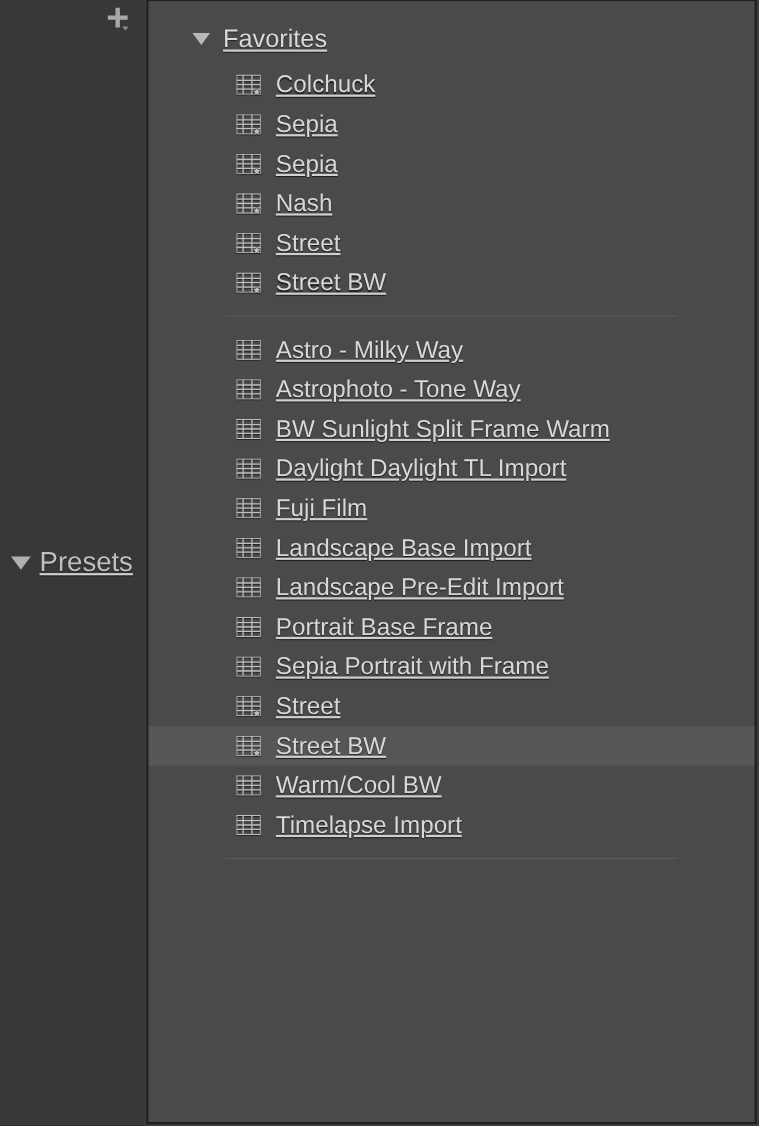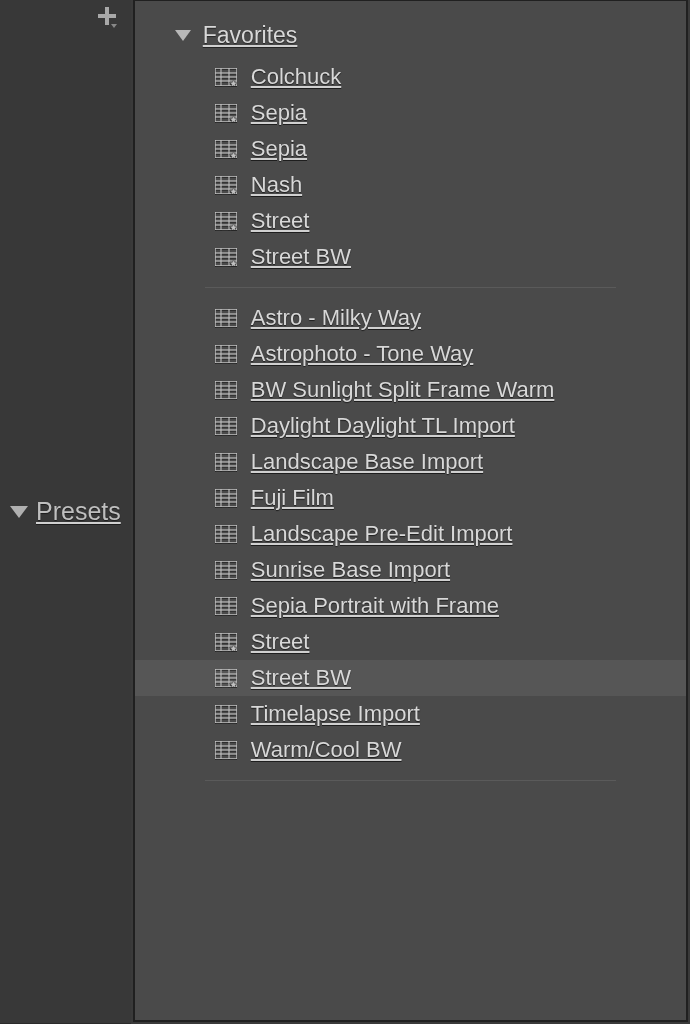--- a/index.html
+++ b/index.html
@@ -288,60 +288,60 @@
             <span class="preset-icon">
               <svg width="22" height="18" viewBox="0 0 22 18">
       <rect x="0" y="0" width="22" height="18" rx="1" fill="none" stroke="#c0c0c0" stroke-width="1.5"></rect>
       <line x1="0" y1="5" x2="22" y2="5" stroke="#c0c0c0" stroke-width="1.2"></line>
       <line x1="0" y1="9" x2="22" y2="9" stroke="#c0c0c0" stroke-width="1.2"></line>
       <line x1="0" y1="13" x2="22" y2="13" stroke="#c0c0c0" stroke-width="1.2"></line>
       <line x1="6" y1="0" x2="6" y2="18" stroke="#c0c0c0" stroke-width="1.2"></line>
       <line x1="14" y1="0" x2="14" y2="18" stroke="#c0c0c0" stroke-width="1.2"></line>
     </svg>
             </span>
+                    <span class="preset-label">Fuji Film</span>
+          </li>
+          <li class="preset-item">
+            <span class="preset-icon">
+              <svg width="22" height="18" viewBox="0 0 22 18">
+      <rect x="0" y="0" width="22" height="18" rx="1" fill="none" stroke="#c0c0c0" stroke-width="1.5"></rect>
+      <line x1="0" y1="5" x2="22" y2="5" stroke="#c0c0c0" stroke-width="1.2"></line>
+      <line x1="0" y1="9" x2="22" y2="9" stroke="#c0c0c0" stroke-width="1.2"></line>
+      <line x1="0" y1="13" x2="22" y2="13" stroke="#c0c0c0" stroke-width="1.2"></line>
+      <line x1="6" y1="0" x2="6" y2="18" stroke="#c0c0c0" stroke-width="1.2"></line>
+      <line x1="14" y1="0" x2="14" y2="18" stroke="#c0c0c0" stroke-width="1.2"></line>
+    </svg>
+            </span>
                     <span class="preset-label">Landscape Base Import</span>
           </li>
           <li class="preset-item">
             <span class="preset-icon">
               <svg width="22" height="18" viewBox="0 0 22 18">
       <rect x="0" y="0" width="22" height="18" rx="1" fill="none" stroke="#c0c0c0" stroke-width="1.5"></rect>
       <line x1="0" y1="5" x2="22" y2="5" stroke="#c0c0c0" stroke-width="1.2"></line>
       <line x1="0" y1="9" x2="22" y2="9" stroke="#c0c0c0" stroke-width="1.2"></line>
       <line x1="0" y1="13" x2="22" y2="13" stroke="#c0c0c0" stroke-width="1.2"></line>
       <line x1="6" y1="0" x2="6" y2="18" stroke="#c0c0c0" stroke-width="1.2"></line>
       <line x1="14" y1="0" x2="14" y2="18" stroke="#c0c0c0" stroke-width="1.2"></line>
     </svg>
             </span>
-                    <span class="preset-label">Fuji Film</span>
-          </li>
-          <li class="preset-item">
-            <span class="preset-icon">
-              <svg width="22" height="18" viewBox="0 0 22 18">
-      <rect x="0" y="0" width="22" height="18" rx="1" fill="none" stroke="#c0c0c0" stroke-width="1.5"></rect>
-      <line x1="0" y1="5" x2="22" y2="5" stroke="#c0c0c0" stroke-width="1.2"></line>
-      <line x1="0" y1="9" x2="22" y2="9" stroke="#c0c0c0" stroke-width="1.2"></line>
-      <line x1="0" y1="13" x2="22" y2="13" stroke="#c0c0c0" stroke-width="1.2"></line>
-      <line x1="6" y1="0" x2="6" y2="18" stroke="#c0c0c0" stroke-width="1.2"></line>
-      <line x1="14" y1="0" x2="14" y2="18" stroke="#c0c0c0" stroke-width="1.2"></line>
-    </svg>
-            </span>
                     <span class="preset-label">Landscape Pre-Edit Import</span>
           </li>
           <li class="preset-item">
             <span class="preset-icon">
               <svg width="22" height="18" viewBox="0 0 22 18">
       <rect x="0" y="0" width="22" height="18" rx="1" fill="none" stroke="#c0c0c0" stroke-width="1.5"></rect>
       <line x1="0" y1="5" x2="22" y2="5" stroke="#c0c0c0" stroke-width="1.2"></line>
       <line x1="0" y1="9" x2="22" y2="9" stroke="#c0c0c0" stroke-width="1.2"></line>
       <line x1="0" y1="13" x2="22" y2="13" stroke="#c0c0c0" stroke-width="1.2"></line>
       <line x1="6" y1="0" x2="6" y2="18" stroke="#c0c0c0" stroke-width="1.2"></line>
       <line x1="14" y1="0" x2="14" y2="18" stroke="#c0c0c0" stroke-width="1.2"></line>
     </svg>
             </span>
-                    <span class="preset-label">Sunrise Base Import</span>
+                    <span class="preset-label">Portrait Base Frame</span>
           </li>
           <li class="preset-item">
             <span class="preset-icon">
               <svg width="22" height="18" viewBox="0 0 22 18">
       <rect x="0" y="0" width="22" height="18" rx="1" fill="none" stroke="#c0c0c0" stroke-width="1.5"></rect>
       <line x1="0" y1="5" x2="22" y2="5" stroke="#c0c0c0" stroke-width="1.2"></line>
       <line x1="0" y1="9" x2="22" y2="9" stroke="#c0c0c0" stroke-width="1.2"></line>
       <line x1="0" y1="13" x2="22" y2="13" stroke="#c0c0c0" stroke-width="1.2"></line>
       <line x1="6" y1="0" x2="6" y2="18" stroke="#c0c0c0" stroke-width="1.2"></line>
       <line x1="14" y1="0" x2="14" y2="18" stroke="#c0c0c0" stroke-width="1.2"></line>
@@ -381,33 +381,33 @@
             <span class="preset-icon">
               <svg width="22" height="18" viewBox="0 0 22 18">
       <rect x="0" y="0" width="22" height="18" rx="1" fill="none" stroke="#c0c0c0" stroke-width="1.5"></rect>
       <line x1="0" y1="5" x2="22" y2="5" stroke="#c0c0c0" stroke-width="1.2"></line>
       <line x1="0" y1="9" x2="22" y2="9" stroke="#c0c0c0" stroke-width="1.2"></line>
       <line x1="0" y1="13" x2="22" y2="13" stroke="#c0c0c0" stroke-width="1.2"></line>
       <line x1="6" y1="0" x2="6" y2="18" stroke="#c0c0c0" stroke-width="1.2"></line>
       <line x1="14" y1="0" x2="14" y2="18" stroke="#c0c0c0" stroke-width="1.2"></line>
     </svg>
             </span>
+                    <span class="preset-label">Warm/Cool BW</span>
+          </li>
+          <li class="preset-item">
+            <span class="preset-icon">
+              <svg width="22" height="18" viewBox="0 0 22 18">
+      <rect x="0" y="0" width="22" height="18" rx="1" fill="none" stroke="#c0c0c0" stroke-width="1.5"></rect>
+      <line x1="0" y1="5" x2="22" y2="5" stroke="#c0c0c0" stroke-width="1.2"></line>
+      <line x1="0" y1="9" x2="22" y2="9" stroke="#c0c0c0" stroke-width="1.2"></line>
+      <line x1="0" y1="13" x2="22" y2="13" stroke="#c0c0c0" stroke-width="1.2"></line>
+      <line x1="6" y1="0" x2="6" y2="18" stroke="#c0c0c0" stroke-width="1.2"></line>
+      <line x1="14" y1="0" x2="14" y2="18" stroke="#c0c0c0" stroke-width="1.2"></line>
+    </svg>
+            </span>
                     <span class="preset-label">Timelapse Import</span>
-          </li>
-          <li class="preset-item">
-            <span class="preset-icon">
-              <svg width="22" height="18" viewBox="0 0 22 18">
-      <rect x="0" y="0" width="22" height="18" rx="1" fill="none" stroke="#c0c0c0" stroke-width="1.5"></rect>
-      <line x1="0" y1="5" x2="22" y2="5" stroke="#c0c0c0" stroke-width="1.2"></line>
-      <line x1="0" y1="9" x2="22" y2="9" stroke="#c0c0c0" stroke-width="1.2"></line>
-      <line x1="0" y1="13" x2="22" y2="13" stroke="#c0c0c0" stroke-width="1.2"></line>
-      <line x1="6" y1="0" x2="6" y2="18" stroke="#c0c0c0" stroke-width="1.2"></line>
-      <line x1="14" y1="0" x2="14" y2="18" stroke="#c0c0c0" stroke-width="1.2"></line>
-    </svg>
-            </span>
-                    <span class="preset-label">Warm/Cool BW</span>
           </li>
         </ul>
         <div class="divider"></div>
       </div>
     </div>
 
 </div>
 
 </body></html>

